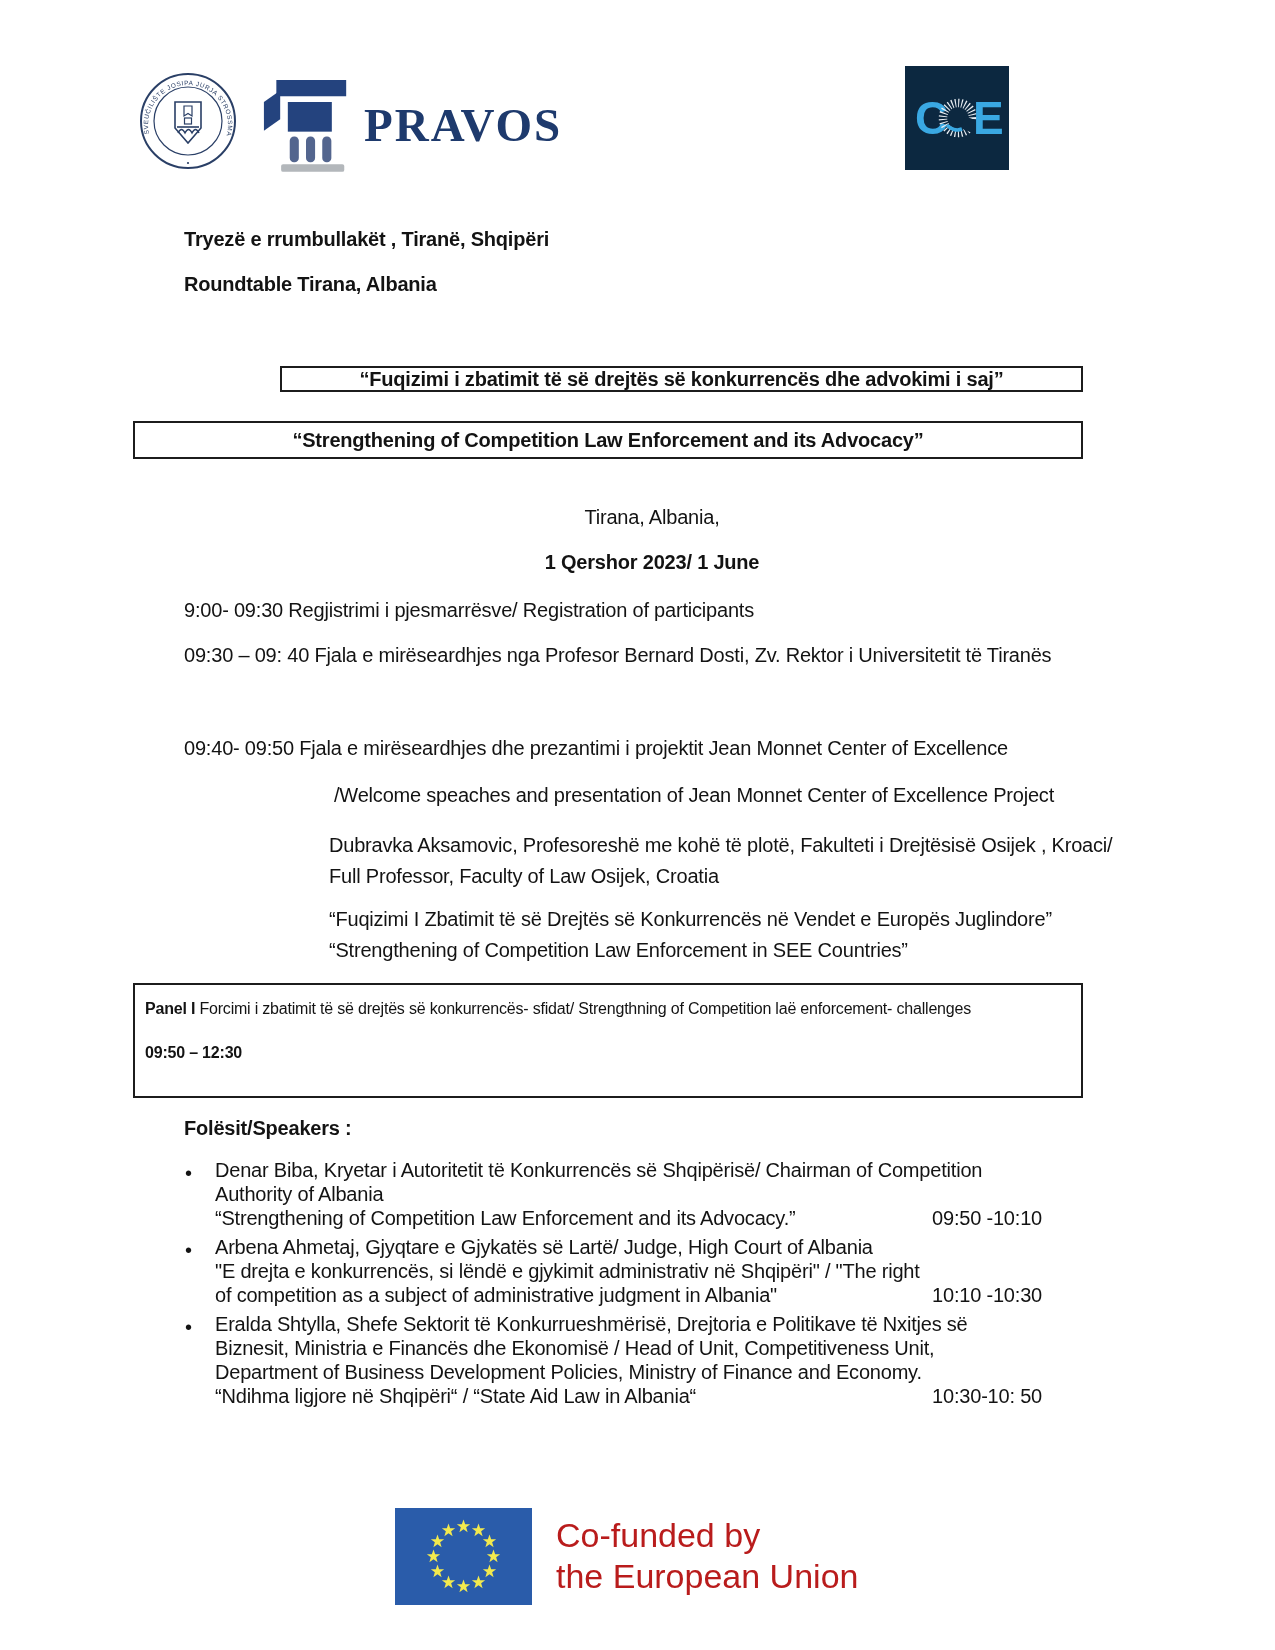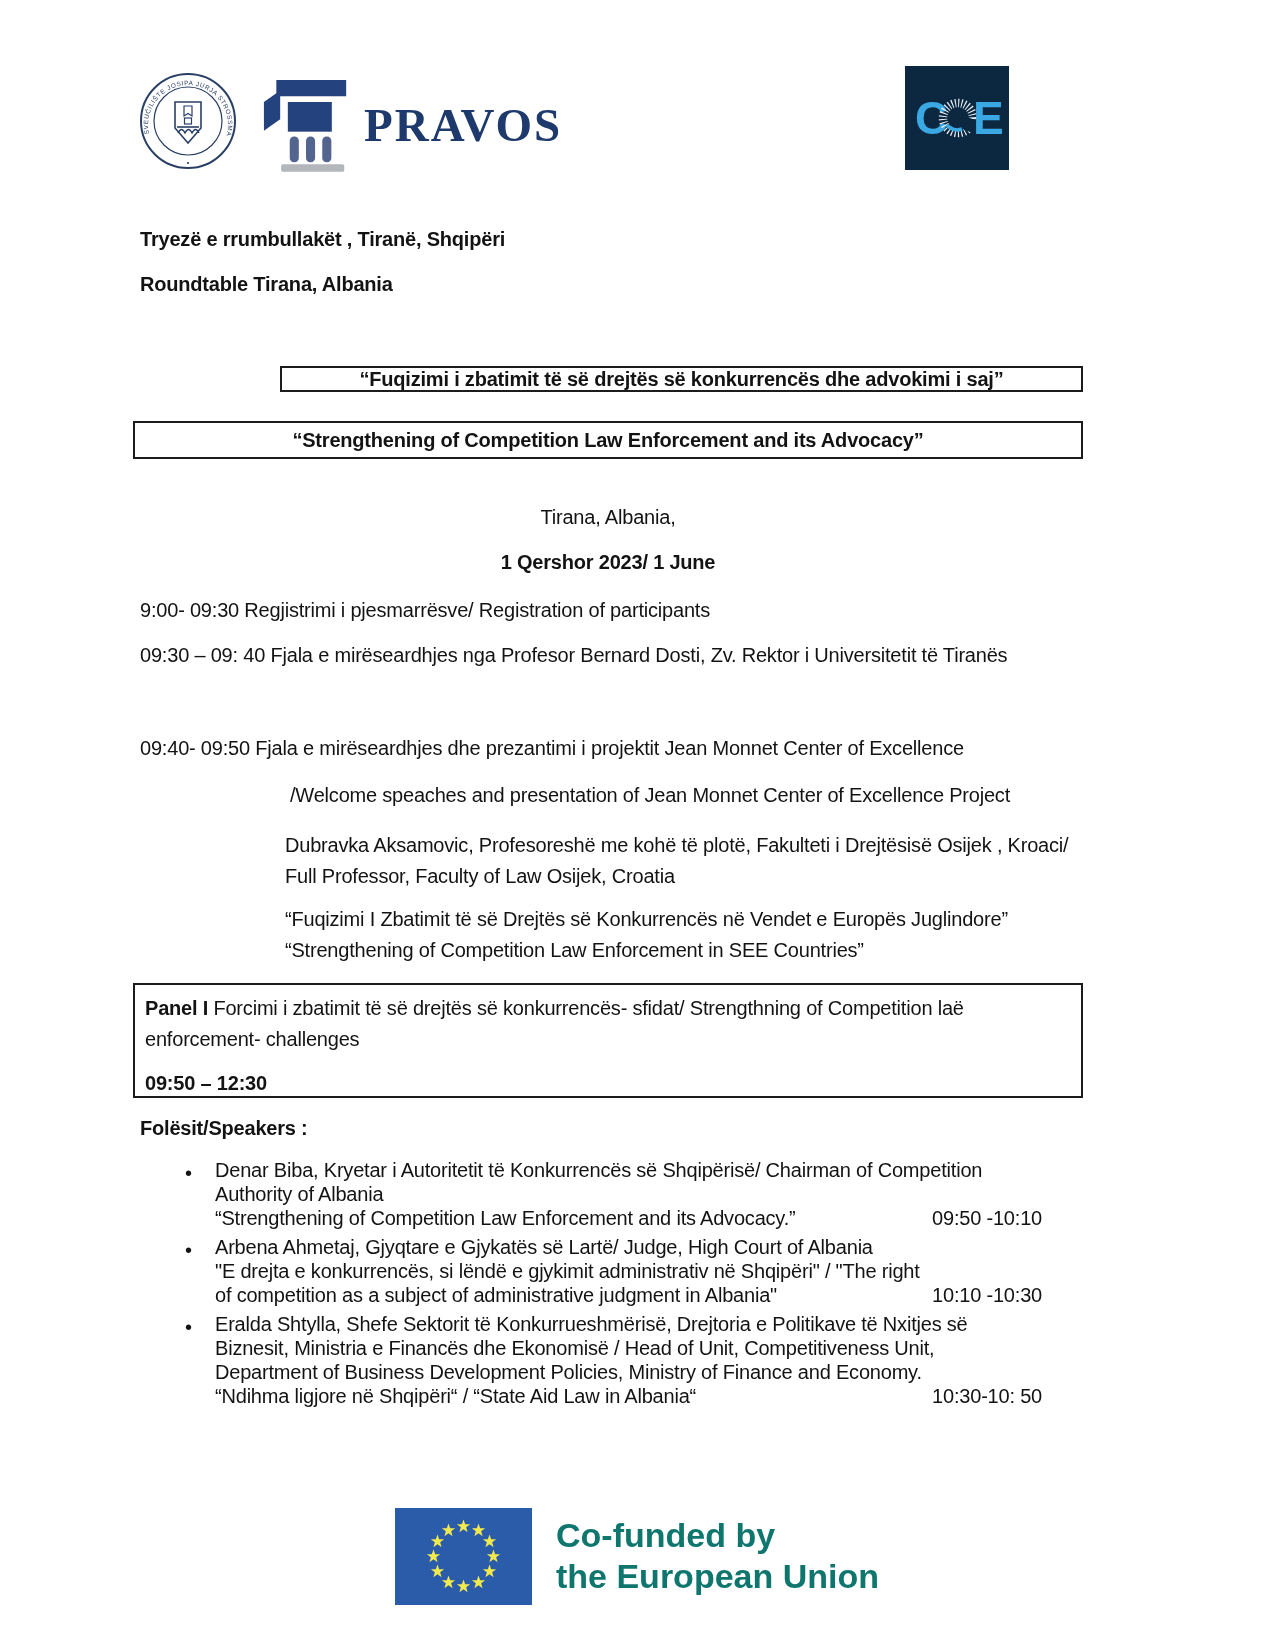--- a/index.html
+++ b/index.html
@@ -8,21 +8,21 @@
     position:relative;
     width:1275px; height:1650px;
     margin:0 auto;
     background:#ffffff;
     font-family:"Liberation Sans", sans-serif;
     color:#131313;
     overflow:hidden;
   }
   .abs { position:absolute; }
   .b { font-weight:700; }
-  .body-text { font-size:20px; letter-spacing:-0.2px; line-height:30px; }
+  .body-text { font-size:20px; letter-spacing:-0.2px; line-height:30px;margin-left:44px; }
   .centered { left:133px; width:950px; text-align:center; }
 
   
   .pravos-word {
     font-family:"Liberation Serif", serif;
     font-weight:700; font-size:47px; letter-spacing:2px;
     color:#1e3a6d;
   }
   .cce-box { width:104px; height:104px; }
 
@@ -31,36 +31,36 @@
     border:2px solid #1c1c1c;
     text-align:center;
     font-weight:700; font-size:20px; letter-spacing:-0.2px;
     display:flex; align-items:center; justify-content:center;
   }
 
   
   .panelbox {
     border:2px solid #1c1c1c;
     padding:8px 12px 0 10px;
-    font-size:20px; letter-spacing:-0.2px; line-height:31px;
+    font-size:16px; letter-spacing:-0.2px; line-height:31px;
   }
   .panel-time { margin-top:13px; font-weight:700; }
 
   
   .speaker { display:flex; margin-bottom:5px; }
   .speaker .bullet { width:33px; font-size:20px; line-height:30px; text-align:left; padding-left:3px; }
   .speaker .content { flex:1; font-size:20px; letter-spacing:-0.2px; line-height:24px; }
   .talk-row { display:flex; justify-content:space-between; align-items:flex-end; }
   .talk-row .talk { max-width:745px; }
   .talk-row .time { white-space:nowrap; }
 
   
   .eu-text {
-    font-size:34px; line-height:41px; font-weight:700;
-    color:#0f766e; letter-spacing:0;
+    font-size:34px; line-height:41px; font-weight:400;
+    color:#b91c1c; letter-spacing:0;
   }
 </style>
 </head>
 <body>
 
 <div class="page">
 
   <svg class="abs" style="left:138px; top:70px;" width="100" height="102" viewBox="0 0 100 102">
     <circle cx="50" cy="51" r="47" fill="#ffffff" stroke="#2a3f66" stroke-width="2"></circle>
     <circle cx="50" cy="51" r="34" fill="#ffffff" stroke="#2a3f66" stroke-width="1.2"></circle>

